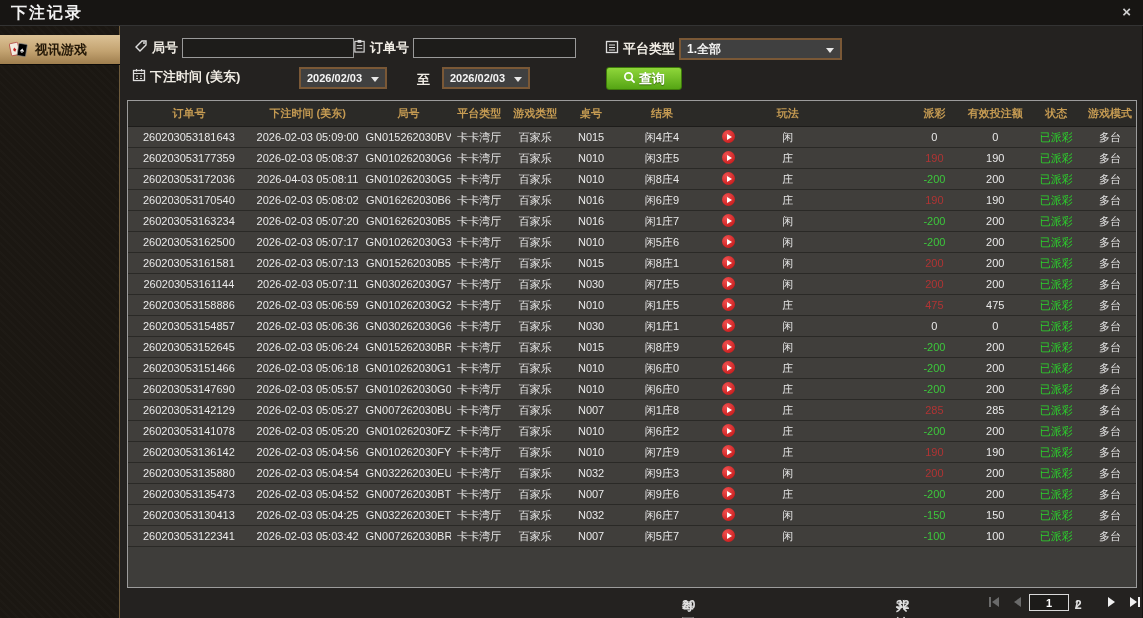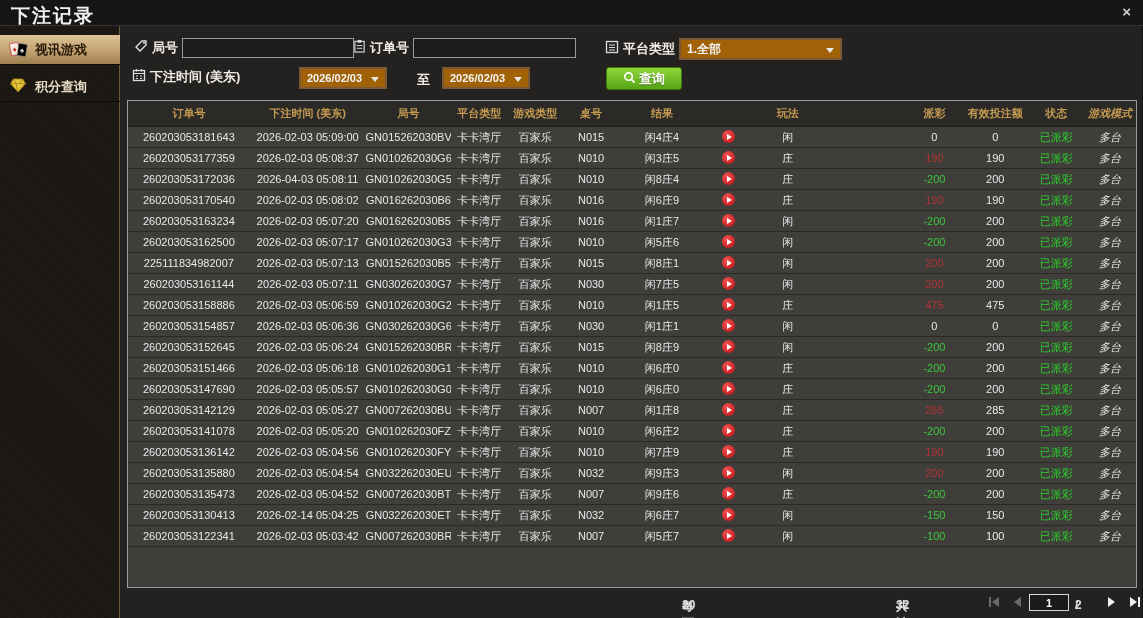--- a/index.html
+++ b/index.html
@@ -1,61 +1,61 @@
 <!DOCTYPE html>
 <html><head>
 <meta charset="utf-8">
 <style>
   * { margin:0; padding:0; box-sizing:border-box; }
   html,body { width:1143px; height:618px; overflow:hidden; }
   body { font-family:"Liberation Sans", sans-serif; background:#161412; position:relative; }
 
   
   .titlebar { position:absolute; top:0; left:0; width:1143px; height:26px; background:#171513; border-bottom:1px solid #333; }
-  .titlebar .title { position:absolute; left:11px; top:3px; font-size:19px; font-weight:bold; color:#f2f2f2; letter-spacing:2px; }
+  .titlebar .title { position:absolute; left:11px; top:3px; font-size:16px; font-weight:bold; color:#f2f2f2; letter-spacing:2px; }
   .titlebar .close { position:absolute; right:12px; top:3px; font-size:15px; font-weight:bold; color:#cfcfcf; cursor:pointer; line-height:18px; }
 
   
   .sidebar { position:absolute; top:26px; left:0; width:120px; height:592px; background:#1b1712; border-right:1px solid #6e5b3c;
              background-image:repeating-linear-gradient(45deg, rgba(255,255,255,0.012) 0 2px, transparent 2px 6px); }
   .side-item { position:absolute; left:0; width:120px; height:30px; display:flex; align-items:center; gap:7px; padding-left:9px;
                color:#e6d9c2; font-size:13px; font-weight:bold; cursor:pointer; border-bottom:1px solid #0c0a08; }
   .side-item .sicon { width:19px; height:17px; flex:0 0 auto; display:inline-block; }
   .side-item.active { background:linear-gradient(180deg,#dcc296 0%, #c3a371 55%, #9f7e4e 100%); color:#241807; }
   .side-item.active::after { content:""; position:absolute; left:120px; top:9px; border-left:6px solid #a5첼84513; border-left:6px solid #a8854e; border-top:6px solid transparent; border-bottom:6px solid transparent; }
 
   
   .main { position:absolute; top:26px; left:120px; width:1022px; height:592px; background:#242220; }
 
   .flabel { color:#f0ece4; font-size:13px; font-weight:bold; }
   .ficon { display:inline-block; vertical-align:middle; }
   .group { position:absolute; display:flex; align-items:center; gap:4px; }
 
   .tinput { background:#1d1c1a; border:1px solid #9a9a9a; height:20px; color:#eee; font-size:12px; padding:0 4px; }
-  .dropdown { background:#a16207; border:2px solid #7a5836; height:22px; color:#f5f5f5; font-size:12px; font-weight:bold;
+  .dropdown { background:#404040; border:2px solid #7a5836; height:22px; color:#f5f5f5; font-size:12px; font-weight:bold;
               display:flex; align-items:center; padding:0 6px; cursor:pointer; position:relative; }
   .dropdown .arr { position:absolute; right:6px; top:8px; border-top:5px solid #e8e8e8; border-left:4px solid transparent; border-right:4px solid transparent; }
 
   .search-btn { position:absolute; left:486px; top:41px; width:76px; height:23px; background:linear-gradient(180deg,#8fd63a,#55a514);
                 border:1px solid #3d7a0a; border-radius:3px; color:#fff; font-size:13px; font-weight:bold;
                 display:flex; align-items:center; justify-content:center; gap:3px; cursor:pointer; text-shadow:0 1px 1px rgba(0,0,0,.4); }
 
   
   .btable { position:absolute; left:7px; top:74px; width:1010px; height:488px; border:1px solid #9c9c9c; background:#3e3d3a; font-size:11px; }
   .trow { display:flex; width:100%; }
   .thead { height:26px; background:#2b2a27; border-bottom:1px solid #1d1c1a; }
   .thead .cell { color:#c49a52; font-weight:bold; line-height:25px; }
   .drow { height:21px; background:#403e3b; border-bottom:1px solid #2a2926; }
   .drow .cell { color:#e9e9e9; line-height:20px; }
   .sumrow { height:21px; background:#3b3936; border-bottom:1px solid #2a2926; }
   .sumrow .cell { color:#d8d400; font-weight:bold; line-height:20px; }
   .cell { text-align:center; white-space:nowrap; overflow:hidden; }
   .c0{width:122px;} .c1{width:116px;} .c2{width:86px;} .c3{width:56px;} .c4{width:56px;}
   .c5{width:56px;} .c6{width:86px;} .c7{width:48px;} .c8{width:70px;} .c9{width:84px;margin-top:48px;}
-  .c10{width:56px;} .c11{width:66px;} .c12{width:56px;} .c13{width:52px;font-style:italic;}
+  .c10{width:56px;} .c11{width:66px;} .c12{width:56px;} .c13{width:52px;}
   .cell.pos { color:#b03434; }
   .cell.neg { color:#3cc73c; }
   .cell.zero { color:#e9e9e9; }
   .cell.status { color:#2bd22b; }
   .playbtn { display:inline-block; width:13px; height:13px; margin-top:3px; border-radius:50%; background:radial-gradient(circle at 35% 30%, #f05050, #c01010); position:relative; cursor:pointer; }
   .playbtn::after { content:""; position:absolute; left:5px; top:3.5px; border-left:5px solid #fff; border-top:3px solid transparent; border-bottom:3px solid transparent; }
 
   
   .pgbar { position:absolute; left:0; top:566px; width:1022px; height:22px; font-size:12px; color:#e0e0e0; }
   .pgbar span { position:absolute; top:3px; }
@@ -83,29 +83,20 @@
             <rect x="1.5" y="2" width="9" height="13" rx="1" fill="#f3ecdf" stroke="#b03030" stroke-width="0.7"></rect>
             <text x="6" y="11.5" font-size="8" fill="#c22222" text-anchor="middle">♦</text>
           </g>
           <g transform="rotate(9 14 9)">
             <rect x="9.5" y="3" width="9" height="13" rx="1" fill="#2624210" stroke="#8a8a8a" stroke-width="0.7"></rect>
             <text x="14" y="12.5" font-size="8" fill="#efefef" text-anchor="middle">♠</text>
           </g>
         </svg>
     </span>
     <span>视讯游戏</span>
-  </div>
-  <div class="side-item" style="top:46px">
-    <span class="sicon">
-      <svg viewBox="0 0 18 16" width="18" height="15">
-          <path d="M4 1 L14 1 L17 6 L9 15 L1 6 Z" fill="#e6c538" stroke="#9c7d16" stroke-width="0.9"></path>
-          <path d="M1 6 H17 M4 1 L7 6 L9 15 M14 1 L11 6" stroke="#9c7d16" fill="none" stroke-width="0.8"></path>
-        </svg>
-    </span>
-    <span>积分查询</span>
   </div>
 </div>
 
 <div class="main">
 
   <div class="group" style="left:14px; top:12px;">
     <span class="ficon">
       <svg viewBox="0 0 14 14" width="14" height="14">
           <path d="M2 8 L8 2 L12 2 L12 6 L6 12 Z" fill="none" stroke="#ddd" stroke-width="1.4"></path>
           <circle cx="10" cy="4" r="1" fill="#ddd"></circle>
@@ -283,21 +274,21 @@
       <div class="cell c6">闲5庄6</div>
       <div class="cell c7"><span class="playbtn"></span></div>
       <div class="cell c8">闲</div>
       <div class="cell c9">200</div>
       <div class="cell c10 neg">-200</div>
       <div class="cell c11">200</div>
       <div class="cell c12 status">已派彩</div>
       <div class="cell c13">多台</div>
     </div>
         <div class="trow drow">
-      <div class="cell c0">225111834982007</div>
+      <div class="cell c0">260203053161581</div>
       <div class="cell c1">2026-02-03 05:07:13</div>
       <div class="cell c2">GN015262030B5</div>
       <div class="cell c3">卡卡湾厅</div>
       <div class="cell c4">百家乐</div>
       <div class="cell c5">N015</div>
       <div class="cell c6">闲8庄1</div>
       <div class="cell c7"><span class="playbtn"></span></div>
       <div class="cell c8">闲</div>
       <div class="cell c9">200</div>
       <div class="cell c10 pos">200</div>
@@ -476,21 +467,21 @@
       <div class="cell c7"><span class="playbtn"></span></div>
       <div class="cell c8">庄</div>
       <div class="cell c9">200</div>
       <div class="cell c10 neg">-200</div>
       <div class="cell c11">200</div>
       <div class="cell c12 status">已派彩</div>
       <div class="cell c13">多台</div>
     </div>
         <div class="trow drow">
       <div class="cell c0">260203053130413</div>
-      <div class="cell c1">2026-02-14 05:04:25</div>
+      <div class="cell c1">2026-02-03 05:04:25</div>
       <div class="cell c2">GN032262030ET</div>
       <div class="cell c3">卡卡湾厅</div>
       <div class="cell c4">百家乐</div>
       <div class="cell c5">N032</div>
       <div class="cell c6">闲6庄7</div>
       <div class="cell c7"><span class="playbtn"></span></div>
       <div class="cell c8">闲</div>
       <div class="cell c9">150</div>
       <div class="cell c10 neg">-150</div>
       <div class="cell c11">150</div>

